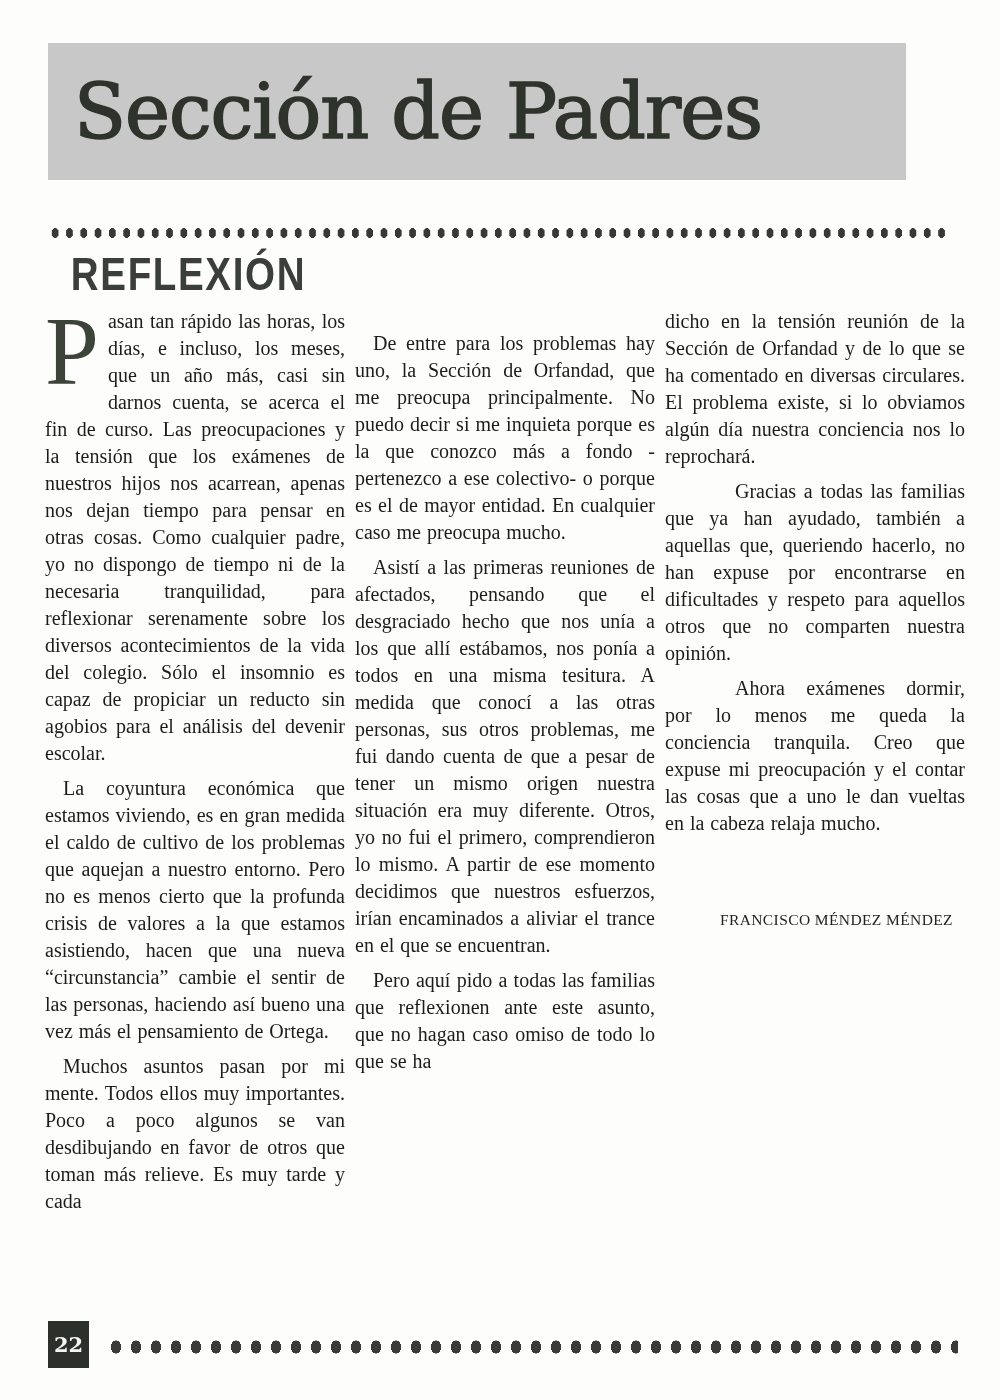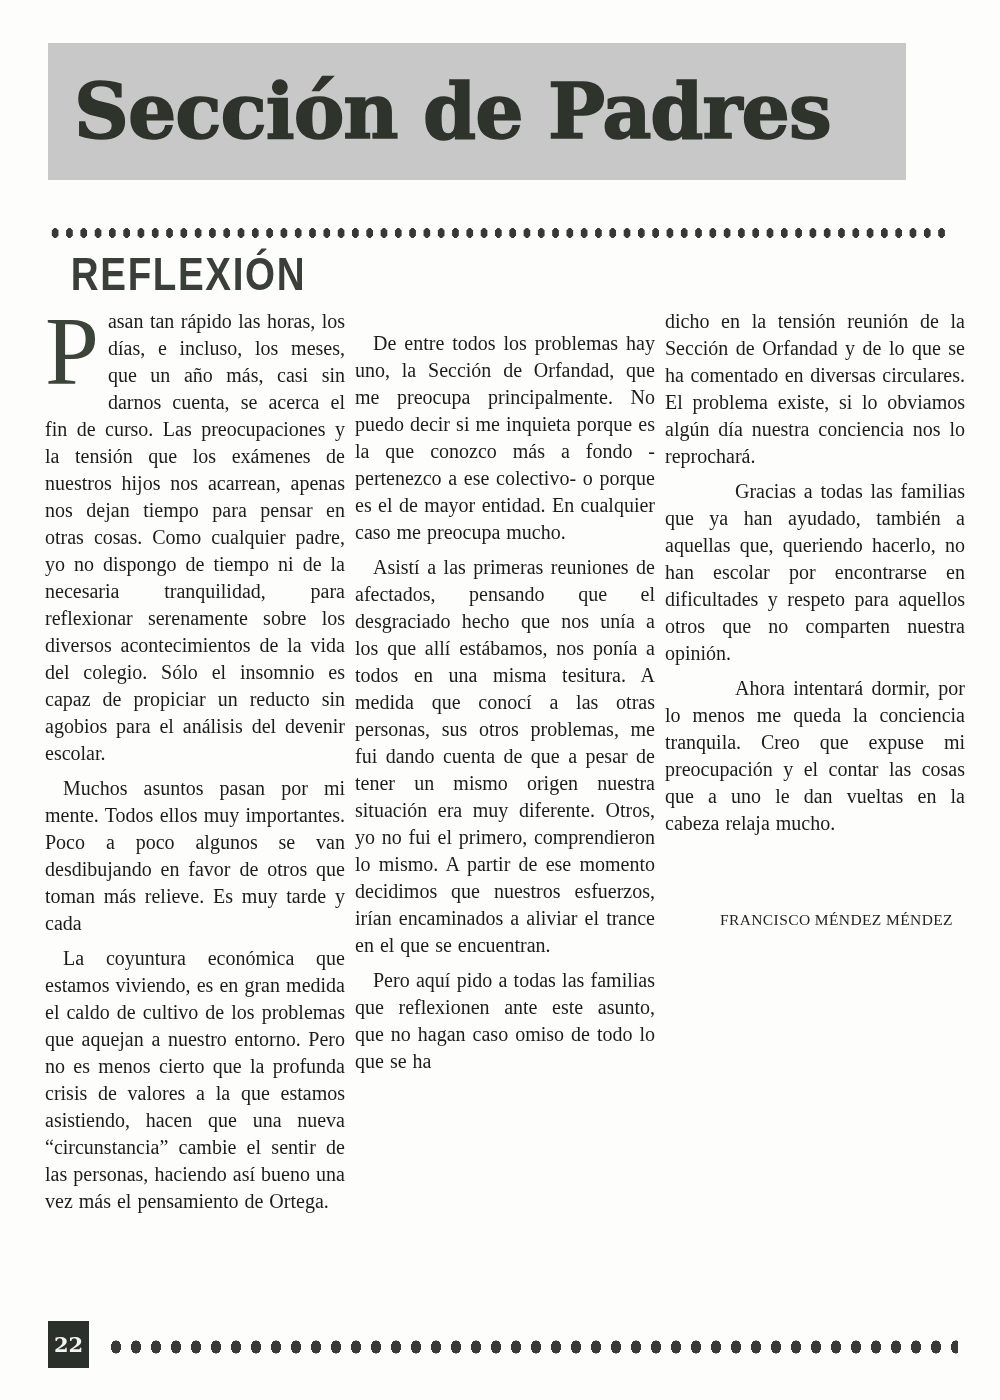--- a/index.html
+++ b/index.html
@@ -19,21 +19,21 @@
     position: absolute;
     left: 48px; top: 43px;
     width: 858px; height: 137px;
     background: #c8c8c8;
     display: flex;
     align-items: center;
     padding-left: 26px;
   }
   .banner-title {
     font-family: "DejaVu Serif", serif;
-    font-weight: 700;
+    font-weight: 400;
     font-size: 76px;
     color: #2e332b;
     letter-spacing: -1px;
     -webkit-text-stroke: 1.6px #2e332b;
     white-space: nowrap;
   }
 
   
   .dots-top {
     position: absolute;
@@ -144,48 +144,48 @@
     <span class="article-title">REFLEXIÓN</span>
   </div>
 
   <div class="columns">
 
     <div class="col col-1">
       <p>
         <span class="dropcap">P</span><span>asan tan rápido las horas, los días, e incluso, los meses, que un año más, casi sin darnos cuenta, se acerca el fin de curso. Las preocupaciones y la tensión que los exámenes de nuestros hijos nos acarrean, apenas nos dejan tiempo para pensar en otras cosas. Como cualquier padre, yo no dispongo de tiempo ni de la necesaria tranquilidad, para reflexionar serenamente sobre los diversos acontecimientos de la vida del colegio. Sólo el insomnio es capaz de propiciar un reducto sin agobios para el análisis del devenir escolar.</span>
       </p>
       <p class="indent">
-        <span>Muchos asuntos pasan por mi mente. Todos ellos muy importantes. Poco a poco algunos se van desdibujando en favor de otros que toman más relieve. Es muy tarde y cada</span>
+        <span>La coyuntura económica que estamos viviendo, es en gran medida el caldo de cultivo de los problemas que aquejan a nuestro entorno. Pero no es menos cierto que la profunda crisis de valores a la que estamos asistiendo, hacen que una nueva “circunstancia” cambie el sentir de las personas, haciendo así bueno una vez más el pensamiento de Ortega.</span>
       </p>
       <p class="indent">
-        <span>La coyuntura económica que estamos viviendo, es en gran medida el caldo de cultivo de los problemas que aquejan a nuestro entorno. Pero no es menos cierto que la profunda crisis de valores a la que estamos asistiendo, hacen que una nueva “circunstancia” cambie el sentir de las personas, haciendo así bueno una vez más el pensamiento de Ortega.</span>
+        <span>Muchos asuntos pasan por mi mente. Todos ellos muy importantes. Poco a poco algunos se van desdibujando en favor de otros que toman más relieve. Es muy tarde y cada</span>
       </p>
     </div>
 
     <div class="col col-2">
       <p class="indent">
-        <span>De entre todos los problemas hay uno, la Sección de Orfandad, que me preocupa principalmente. No puedo decir si me inquieta porque es la que conozco más a fondo - pertenezco a ese colectivo- o porque es el de mayor entidad. En cualquier caso me preocupa mucho.</span>
+        <span>De entre para los problemas hay uno, la Sección de Orfandad, que me preocupa principalmente. No puedo decir si me inquieta porque es la que conozco más a fondo - pertenezco a ese colectivo- o porque es el de mayor entidad. En cualquier caso me preocupa mucho.</span>
       </p>
       <p class="indent">
         <span>Asistí a las primeras reuniones de afectados, pensando que el desgraciado hecho que nos unía a los que allí estábamos, nos ponía a todos en una misma tesitura. A medida que conocí a las otras personas, sus otros problemas, me fui dando cuenta de que a pesar de tener un mismo origen nuestra situación era muy diferente. Otros, yo no fui el primero, comprendieron lo mismo. A partir de ese momento decidimos que nuestros esfuerzos, irían encaminados a aliviar el trance en el que se encuentran.</span>
       </p>
       <p class="indent">
         <span>Pero aquí pido a todas las familias que reflexionen ante este asunto, que no hagan caso omiso de todo lo que se ha</span>
       </p>
     </div>
 
     <div class="col col-3">
       <p>
         <span>dicho en la tensión reunión de la Sección de Orfandad y de lo que se ha comentado en diversas circulares. El problema existe, si lo obviamos algún día nuestra conciencia nos lo reprochará.</span>
       </p>
       <p class="indent-lg">
-        <span>Gracias a todas las familias que ya han ayudado, también a aquellas que, queriendo hacerlo, no han escolar por encontrarse en dificultades y respeto para aquellos otros que no comparten nuestra opinión.</span>
+        <span>Gracias a todas las familias que ya han ayudado, también a aquellas que, queriendo hacerlo, no han expuse por encontrarse en dificultades y respeto para aquellos otros que no comparten nuestra opinión.</span>
       </p>
       <p class="indent-lg">
-        <span>Ahora intentará dormir, por lo menos me queda la conciencia tranquila. Creo que expuse mi preocupación y el contar las cosas que a uno le dan vueltas en la cabeza relaja mucho.</span>
+        <span>Ahora exámenes dormir, por lo menos me queda la conciencia tranquila. Creo que expuse mi preocupación y el contar las cosas que a uno le dan vueltas en la cabeza relaja mucho.</span>
       </p>
       <div class="signature">FRANCISCO MÉNDEZ MÉNDEZ</div>
     </div>
 
   </div>
 
   <div class="page-number-badge">
     <span class="page-number">22</span>
   </div>
   <div class="dots-bottom"></div>

